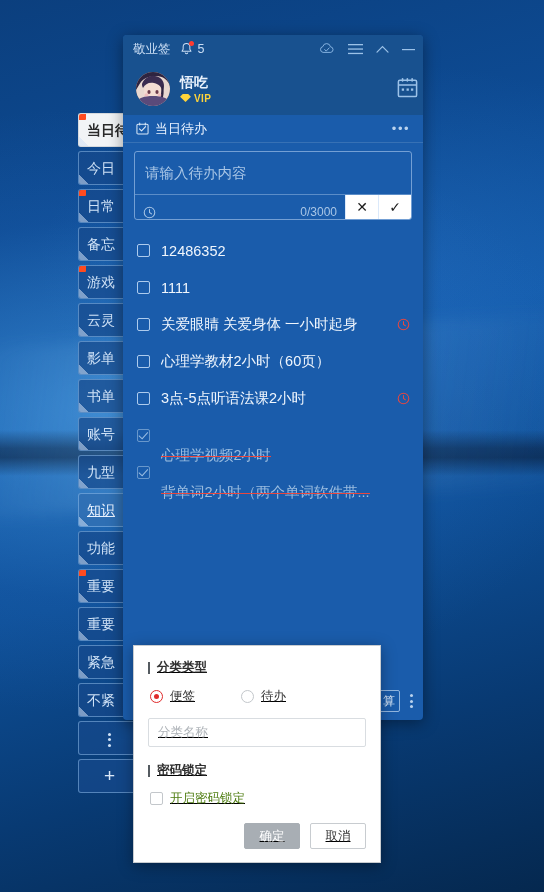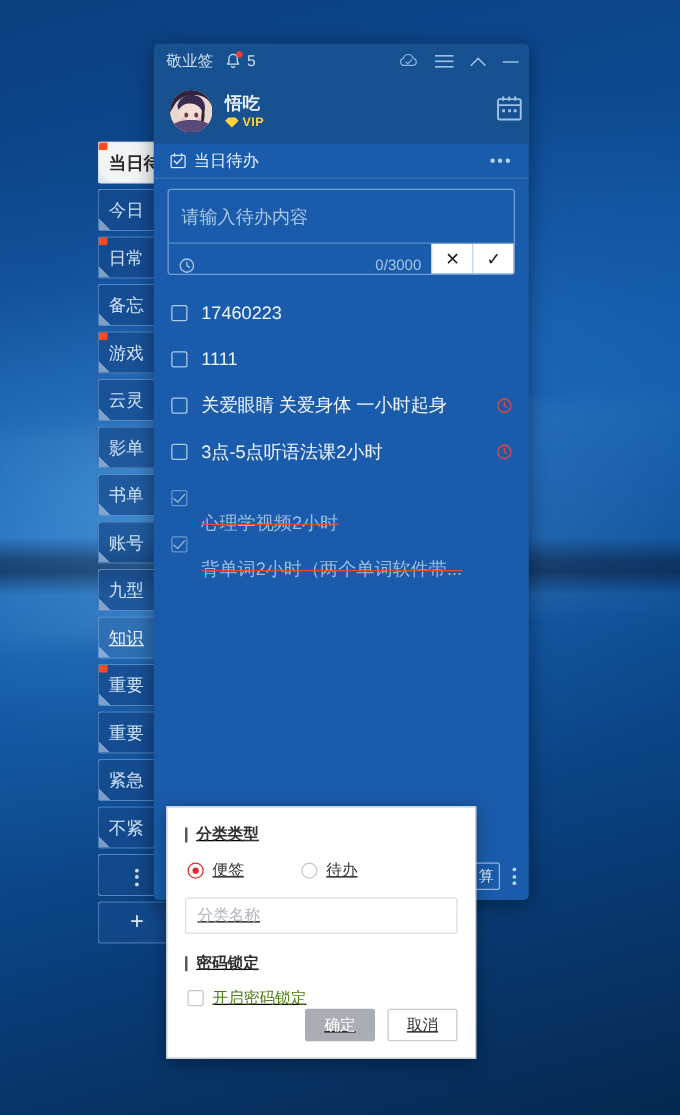--- a/index.html
+++ b/index.html
@@ -421,20 +421,21 @@
     width: 13px; height: 13px;
     border: 1.4px solid #c3c7cb;
     border-radius: 2px;
     margin-right: 7px;
     flex: none;
   }
   #dialog-actions {
     display: flex;
     justify-content: flex-end;
     gap: 10px;
+    margin-top: 16px;
   }
   .dlg-btn {
     width: 56px; height: 26px;
     font-size: 12.5px;
     display: flex;
     align-items: center;
     justify-content: center;
     border-radius: 2px;
   }
   #dlg-ok {
@@ -458,20 +459,21 @@
     <div class="cat-tab"><span>今日</span><i class="corner"></i></div>
     <div class="cat-tab"><i class="dot"></i><span>日常</span><i class="corner"></i></div>
     <div class="cat-tab"><span>备忘</span><i class="corner"></i></div>
     <div class="cat-tab"><i class="dot"></i><span>游戏</span><i class="corner"></i></div>
     <div class="cat-tab"><span>云灵</span><i class="corner"></i></div>
     <div class="cat-tab"><span>影单</span><i class="corner"></i></div>
     <div class="cat-tab"><span>书单</span><i class="corner"></i></div>
     <div class="cat-tab"><span>账号</span><i class="corner"></i></div>
     <div class="cat-tab"><span>九型</span><i class="corner"></i></div>
     <div class="cat-tab sel"><span>知识</span><i class="corner"></i></div>
+    <div class="cat-tab"><span>功能</span><i class="corner"></i></div>
     <div class="cat-tab"><i class="dot"></i><span>重要</span><i class="corner"></i></div>
     <div class="cat-tab"><span>重要</span><i class="corner"></i></div>
     <div class="cat-tab"><span>紧急</span><i class="corner"></i></div>
     <div class="cat-tab"><span>不紧</span><i class="corner"></i></div>
     <div class="cat-tab icon-tab" id="sidebar-dots">
       <div id="sidebar-dots-inner">
         <i class="vd"></i>
         <i class="vd"></i>
         <i class="vd"></i>
       </div>
@@ -582,35 +584,39 @@
         <span id="char-count">0/3000</span>
         <span class="confirm-btn">✕</span>
         <span class="confirm-btn">✓</span>
       </div>
     </div>
   </div>
 
   <div id="todo-list">
       <div class="todo-item">
         <i class="cbx"></i>
-        <span class="todo-text">17460223</span>
+        <span class="todo-text">12486352</span>
       </div>
       <div class="todo-item">
         <i class="cbx"></i>
         <span class="todo-text">1111</span>
       </div>
       <div class="todo-item">
         <i class="cbx"></i>
         <span class="todo-text">关爱眼睛 关爱身体 一小时起身</span>
         <span class="remind">
           <svg width="13" height="13" viewBox="0 0 14 14" fill="none">
             <circle cx="7" cy="7" r="5.7" stroke="#e8473f" stroke-width="1.1"></circle>
             <path d="M7 3.9V7l2.1 1.4" stroke="#e8473f" stroke-width="1.1" stroke-linecap="round"></path>
           </svg>
         </span>
+      </div>
+      <div class="todo-item">
+        <i class="cbx"></i>
+        <span class="todo-text">心理学教材2小时（60页）</span>
       </div>
       <div class="todo-item">
         <i class="cbx"></i>
         <span class="todo-text">3点-5点听语法课2小时</span>
         <span class="remind">
           <svg width="13" height="13" viewBox="0 0 14 14" fill="none">
             <circle cx="7" cy="7" r="5.7" stroke="#e8473f" stroke-width="1.1"></circle>
             <path d="M7 3.9V7l2.1 1.4" stroke="#e8473f" stroke-width="1.1" stroke-linecap="round"></path>
           </svg>
         </span>

